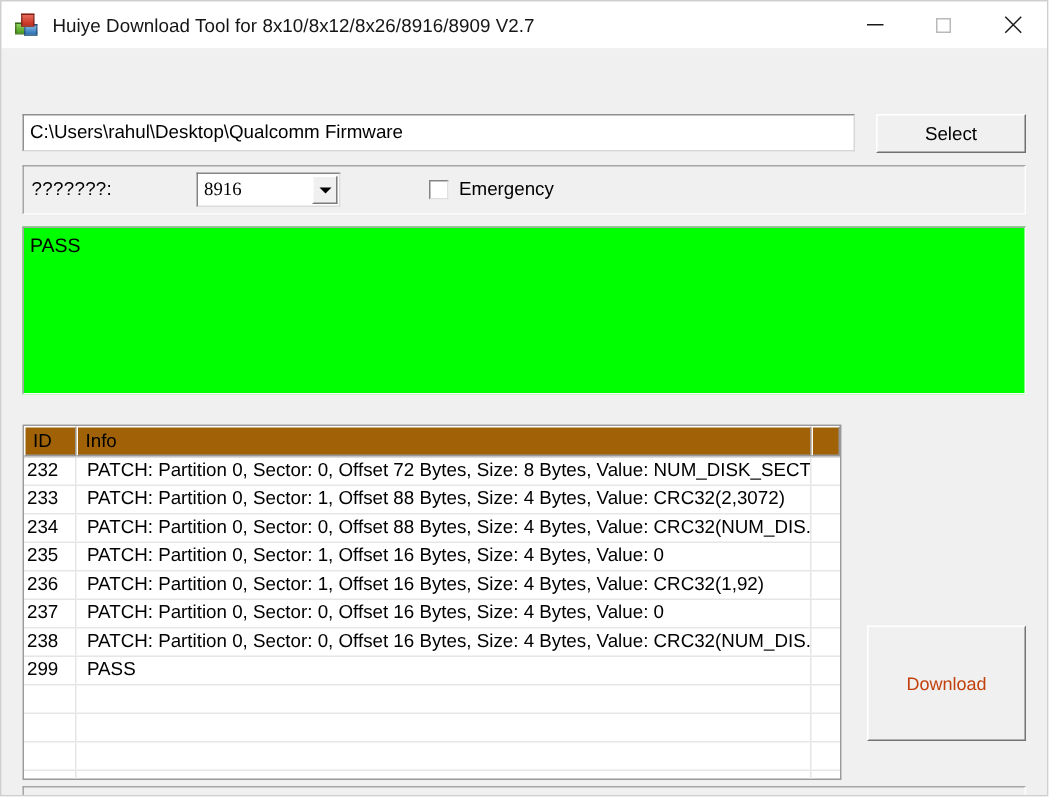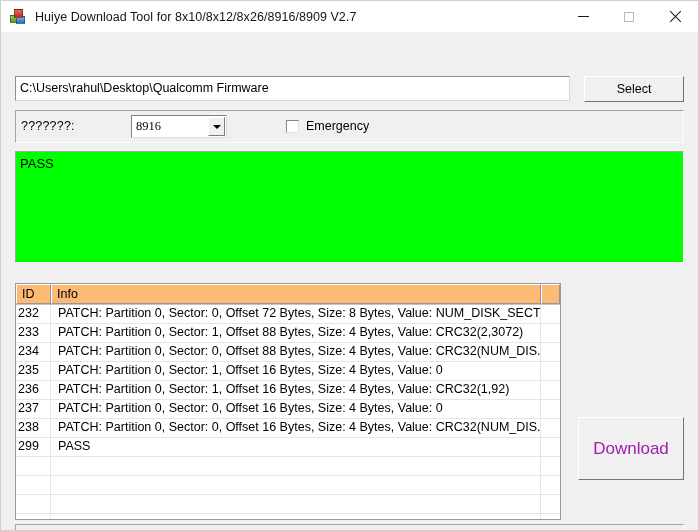--- a/index.html
+++ b/index.html
@@ -275,21 +275,21 @@
   }
   #log-header {
     display: flex;
     height: 20px;
     background: #f0f0f0;
     border-bottom: 1px solid #c4c4c4;
   }
   .hcell {
     box-sizing: border-box;
     height: 20px;
-    background: #fdba74;
+    background: #a16207;
     border-top: 1px solid #ffffff;
     border-left: 1px solid #ffffff;
     border-right: 1px solid #969696;
     border-bottom: 1px solid #969696;
     font-size: 12.5px;
     color: #000000;
     padding-left: 5px;
     line-height: 18px;
     overflow: hidden;
     white-space: nowrap;
@@ -352,29 +352,29 @@
     letter-spacing: 1px;
     line-height: 1;
   }
 
   
   #download-button {
     position: absolute;
     left: 577px;
     top: 384px;
     width: 106px;
-    height: 63px;
+    height: 77px;
     background: #f0f0f0;
     box-sizing: border-box;
     border-top: 1px solid #ffffff;
     border-left: 1px solid #ffffff;
     border-right: 1px solid #737373;
     border-bottom: 1px solid #737373;
-    font-size: 17px;
-    color: #a21caf;
+    font-size: 12px;
+    color: #c2410c;
     display: flex;
     align-items: center;
     justify-content: center;
   }
 
   
   #bottom-panel {
     position: absolute;
     left: 14px;
     top: 491px;

